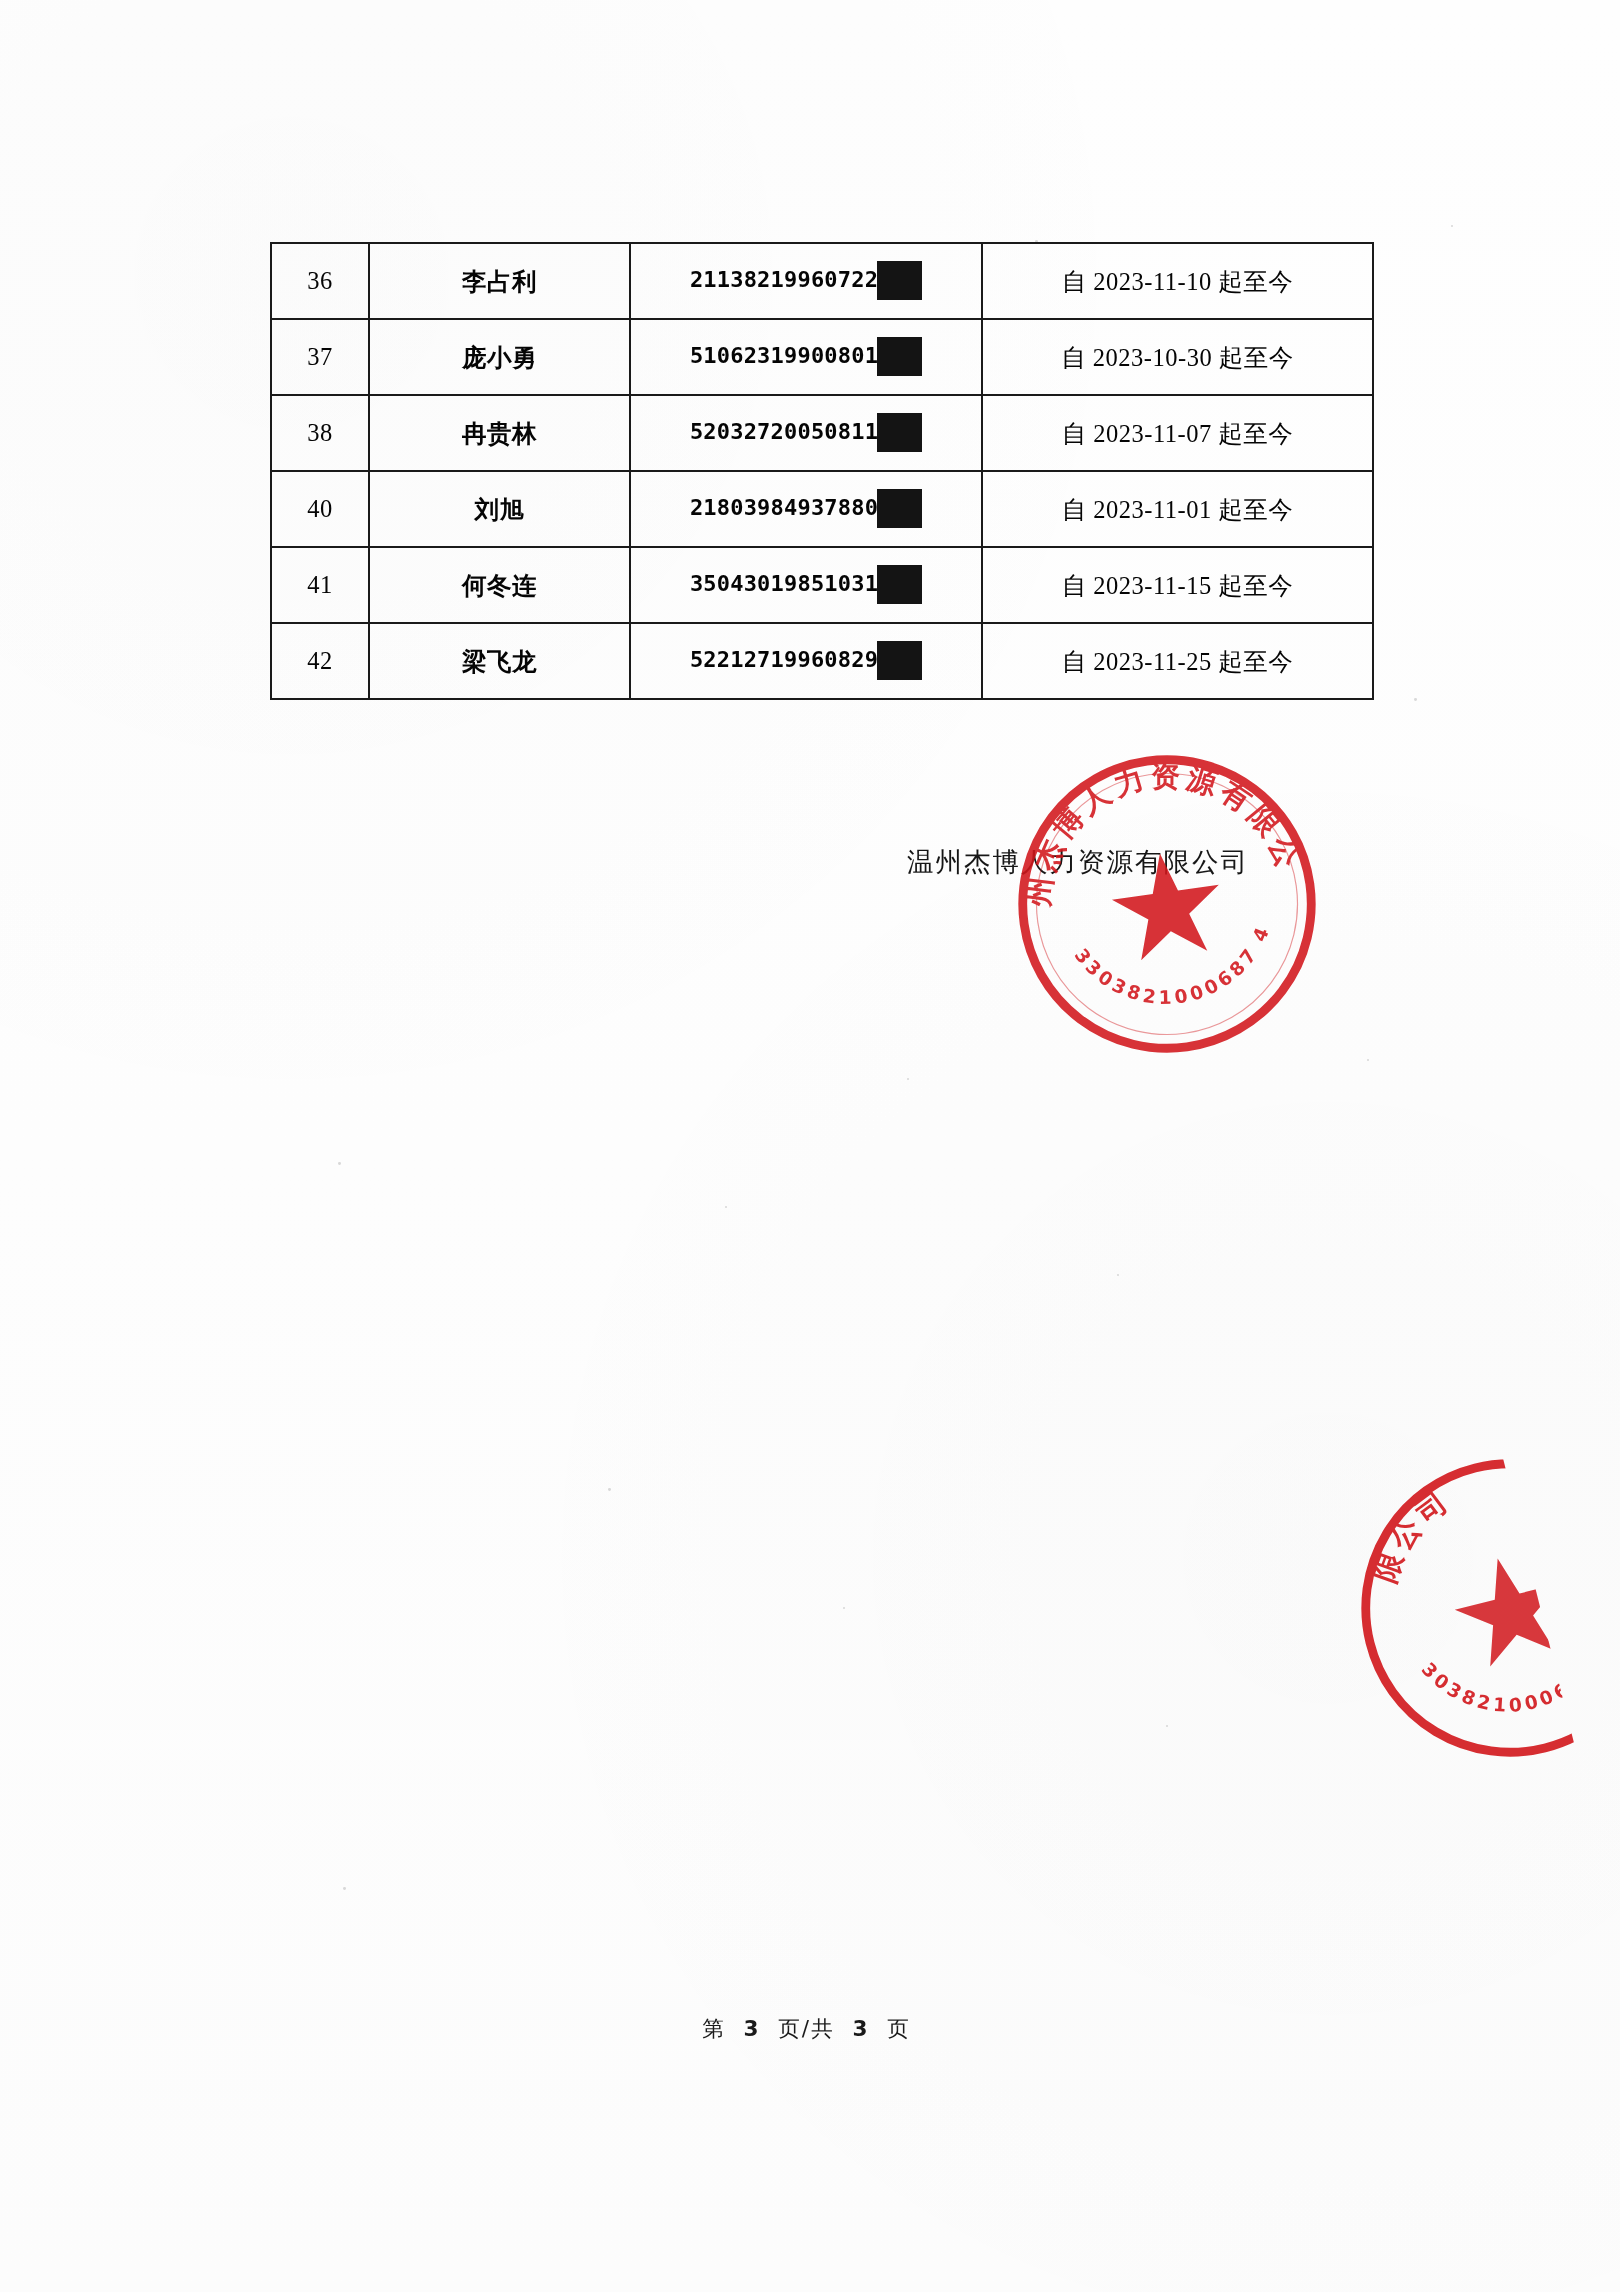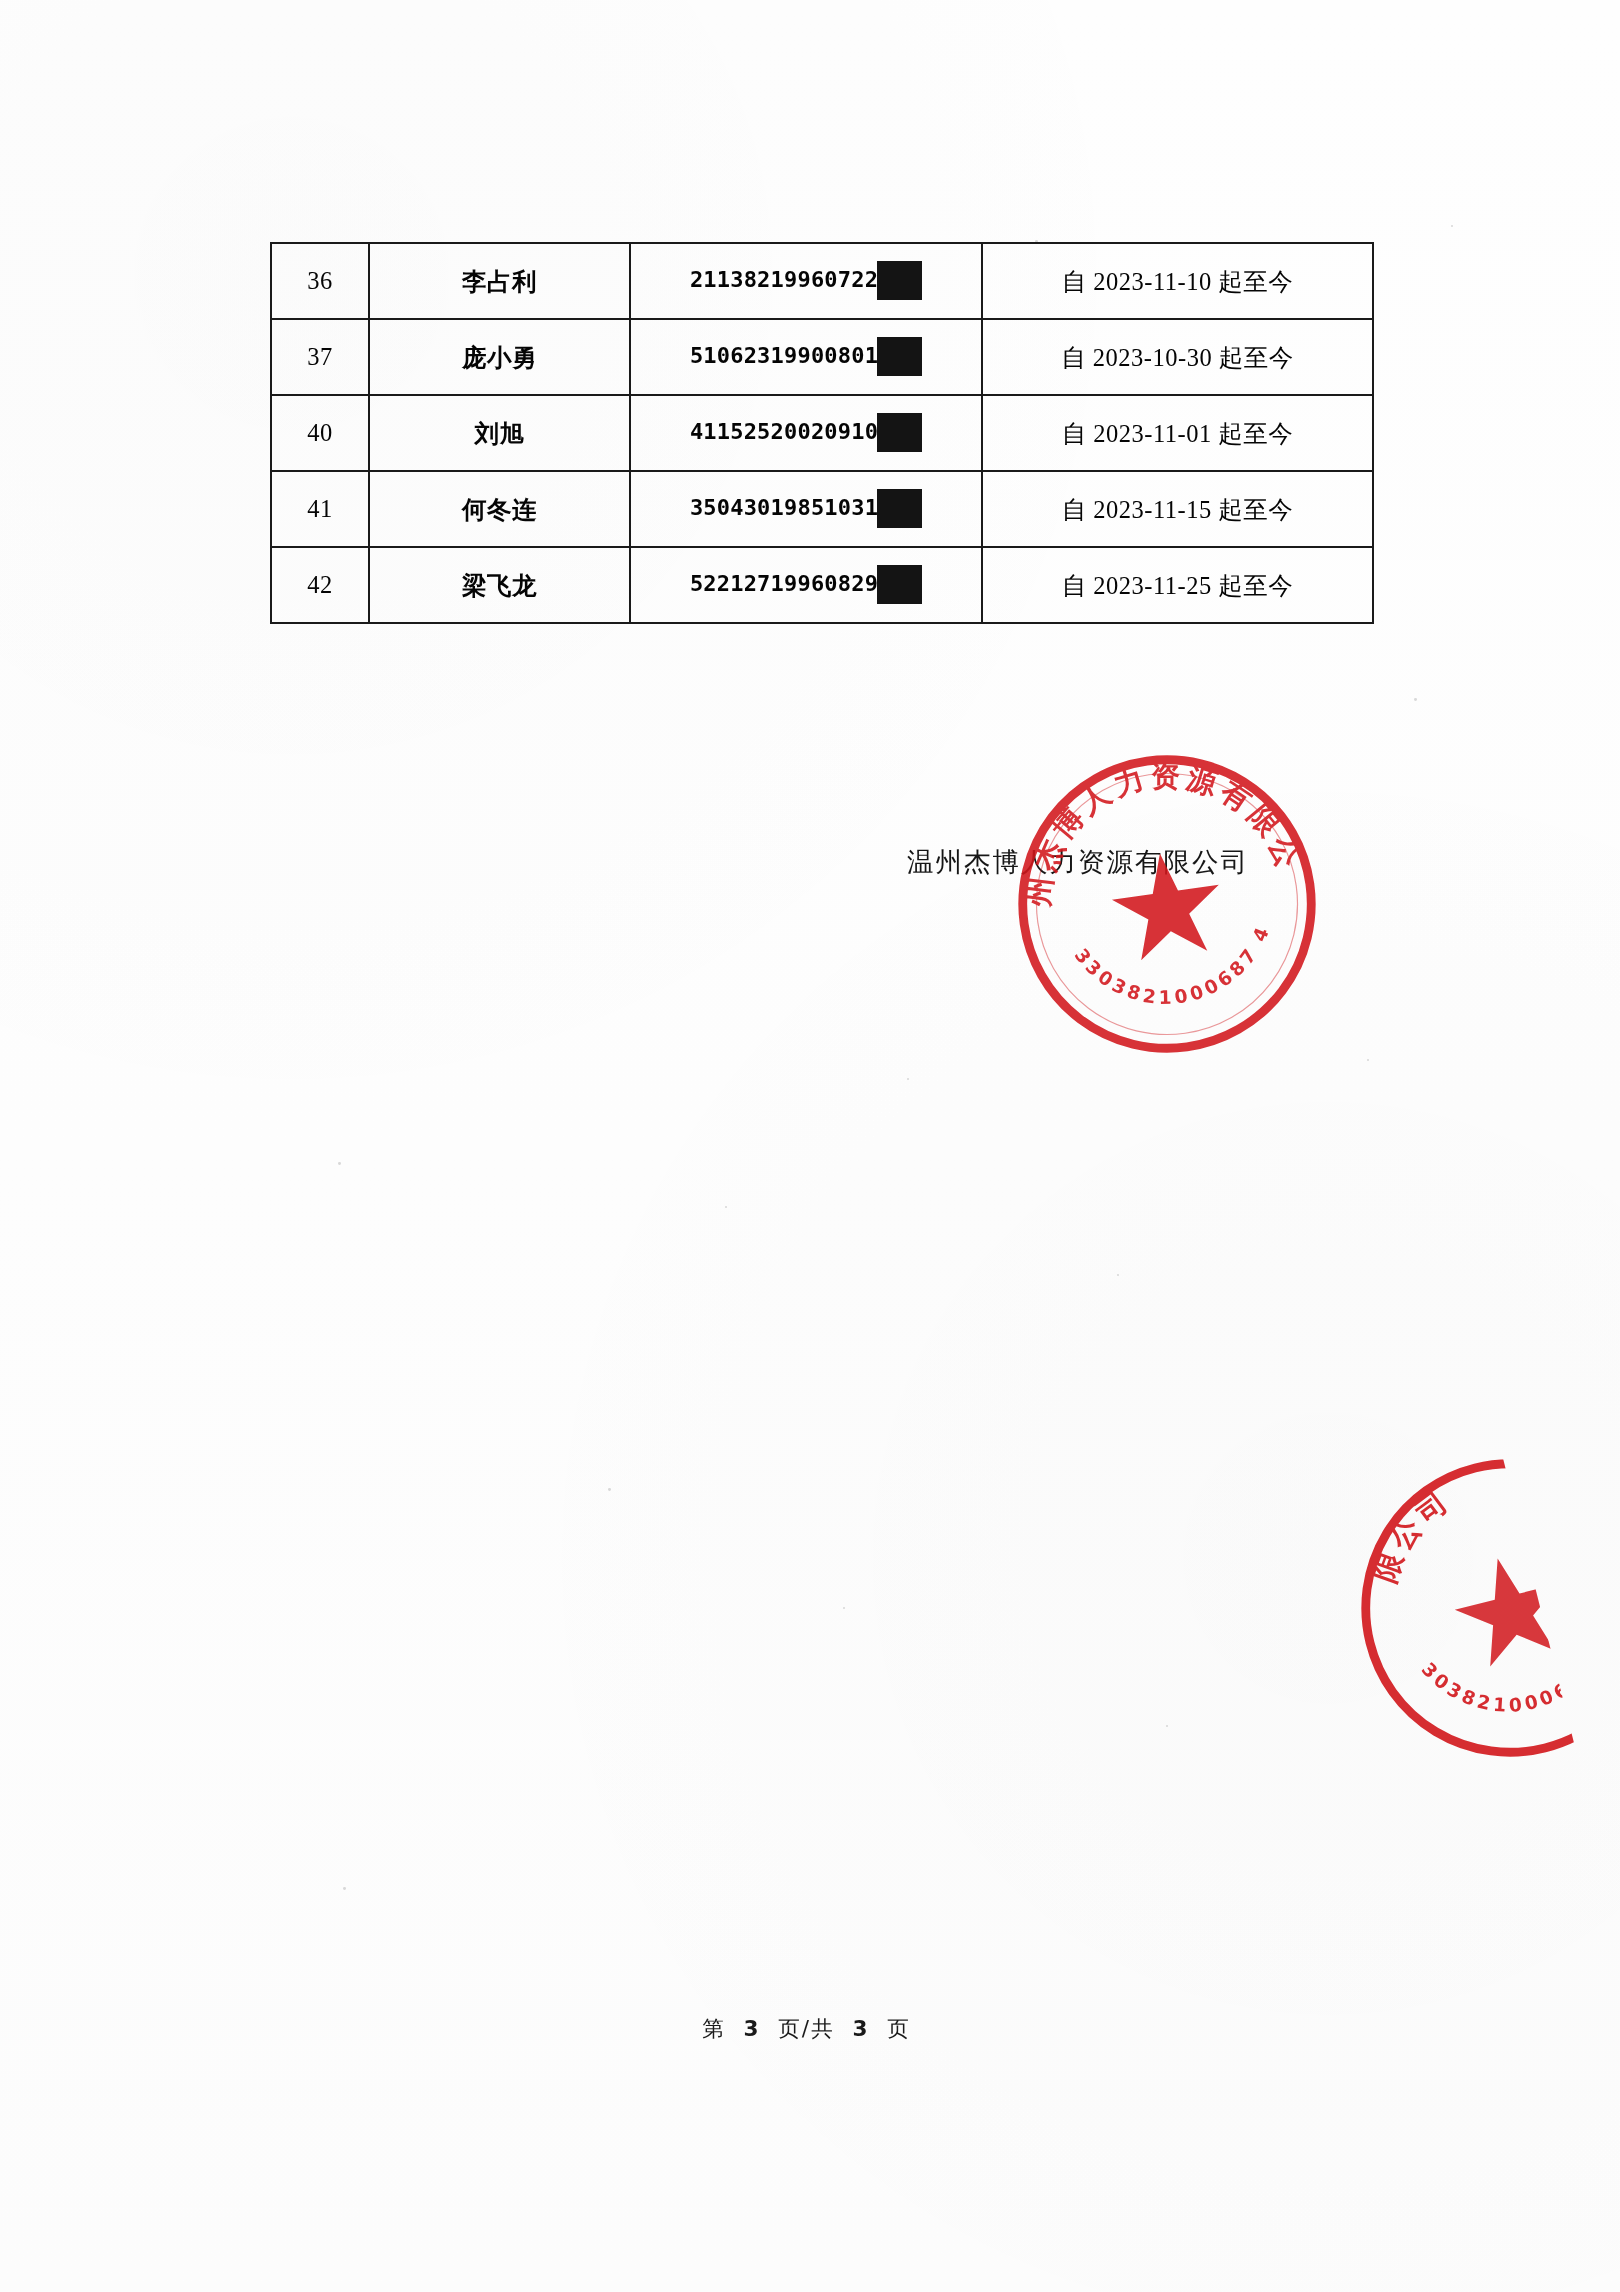--- a/index.html
+++ b/index.html
@@ -180,26 +180,32 @@
           <td class="col-date"><span class="date-txt">自 2023-11-10 起至今</span></td>
         </tr>
 
         <tr>
           <td class="col-idx">37</td>
           <td class="col-name">庞小勇</td>
           <td class="col-id"><span class="id-inner">51062319900801</span><span class="redaction"></span></td>
           <td class="col-date"><span class="date-txt">自 2023-10-30 起至今</span></td>
         </tr>
 
+        <tr>
+          <td class="col-idx">38</td>
+          <td class="col-name">冉贵林</td>
+          <td class="col-id"><span class="id-inner">52032720050811</span><span class="redaction"></span></td>
+          <td class="col-date"><span class="date-txt">自 2023-11-07 起至今</span></td>
+        </tr>
 
 
         <tr>
           <td class="col-idx">40</td>
           <td class="col-name">刘旭</td>
-          <td class="col-id"><span class="id-inner">41152520020910</span><span class="redaction"></span></td>
+          <td class="col-id"><span class="id-inner">21803984937880</span><span class="redaction"></span></td>
           <td class="col-date"><span class="date-txt">自 2023-11-01 起至今</span></td>
         </tr>
 
         <tr>
           <td class="col-idx">41</td>
           <td class="col-name">何冬连</td>
           <td class="col-id"><span class="id-inner">35043019851031</span><span class="redaction"></span></td>
           <td class="col-date"><span class="date-txt">自 2023-11-15 起至今</span></td>
         </tr>
 

